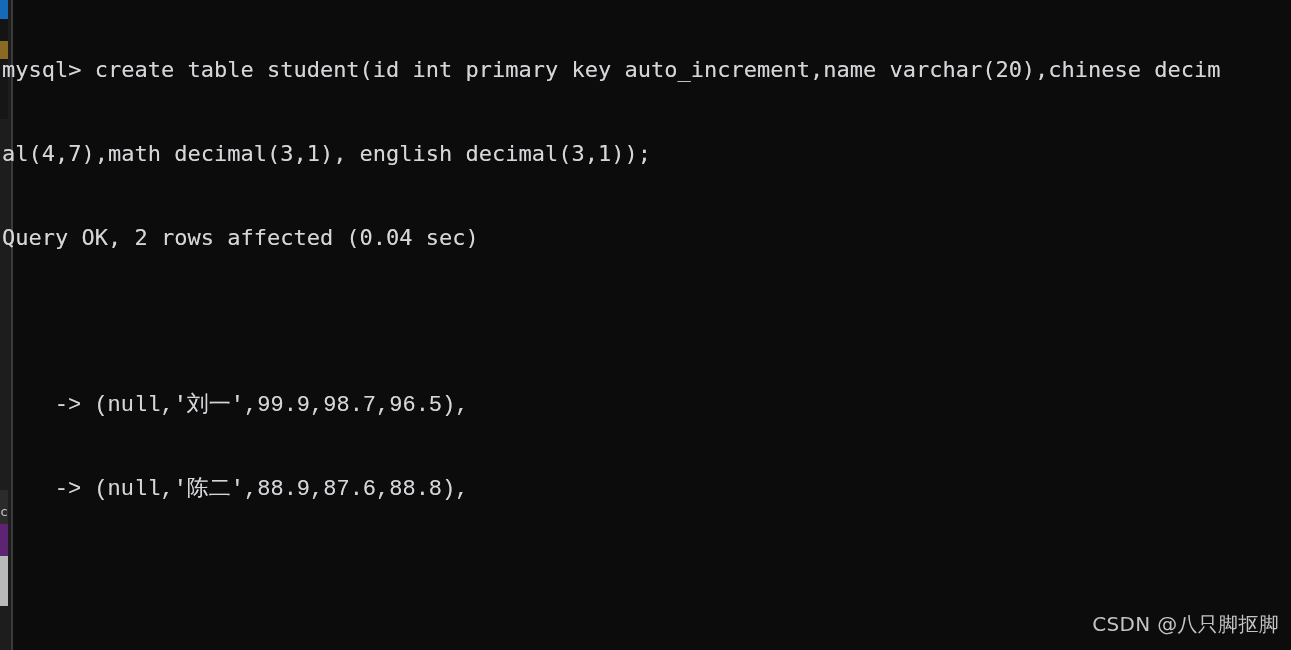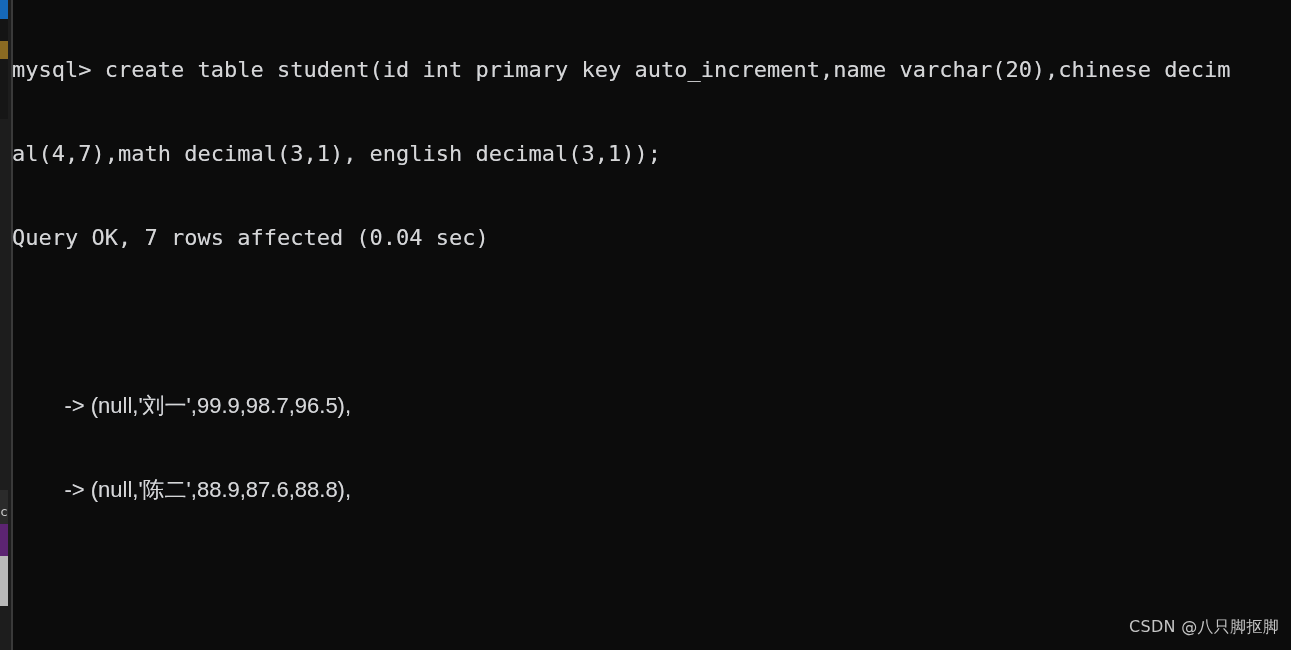--- a/index.html
+++ b/index.html
@@ -64,31 +64,31 @@
     white-space: pre;
     font-size: 22px;
     line-height: 28px;
     letter-spacing: 0px;
     color: #d6d6d6;
     font-family: "DejaVu Sans Mono", "Liberation Mono", monospace;
     text-shadow: 0 0 0.4px rgba(190,210,255,0.45);
   }
   .tline {
     height: 28px;
-    padding-left: 12px;
+    padding-left: 2px;
     box-sizing: border-box;
   }
-  .tline.cjk { font-family: Liberation Sans, sans-serif; margin-left: 28px; }
+  .tline.cjk { font-family: Liberation Mono, monospace; }
   
   #watermark {
     position: absolute;
     right: 12px;
     bottom: 12px;
     font-family: "DejaVu Sans", "Liberation Sans", sans-serif;
-    font-size: 16px;
+    font-size: 20px;
     color: #d4d4d4;
     letter-spacing: 0.3px;
     opacity: 0.92;
   }
 </style>
 </head>
 <body>
 
 <div id="screen">
 
@@ -99,21 +99,21 @@
   <div class="bg-chip chip-dark2"></div>
   <div class="bg-chip chip-grey1"></div>
   <div class="bg-chip chip-purple"></div>
   <div class="bg-chip chip-grey2"></div>
   <div class="bg-letter">c</div>
   <div class="win-edge"></div>
 
   <div id="term">
     <div class="tline">mysql&gt; create table student(id int primary key auto_increment,name varchar(20),chinese decim</div>
     <div class="tline">al(4,7),math decimal(3,1), english decimal(3,1));</div>
-    <div class="tline">Query OK, 7 rows affected (0.04 sec)</div>
+    <div class="tline">Query OK, 2 rows affected (0.04 sec)</div>
     <div class="tline"></div>
     <div class="tline cjk">    -&gt; (null,'刘一',99.9,98.7,96.5),</div>
     <div class="tline cjk">    -&gt; (null,'陈二',88.9,87.6,88.8),</div>
     
     
     
     
     
     
     

